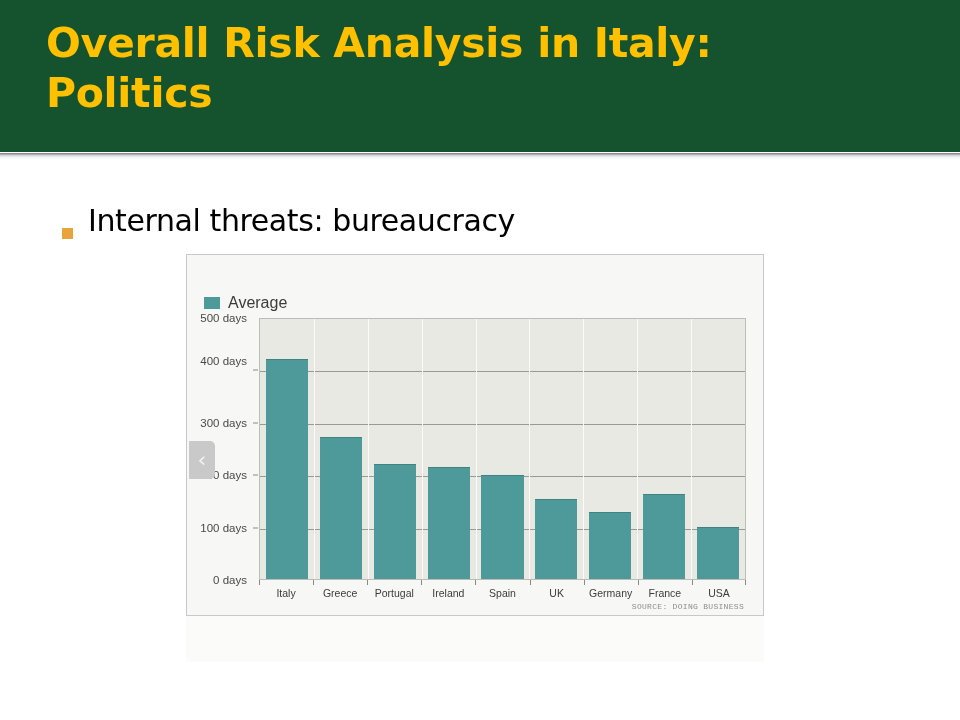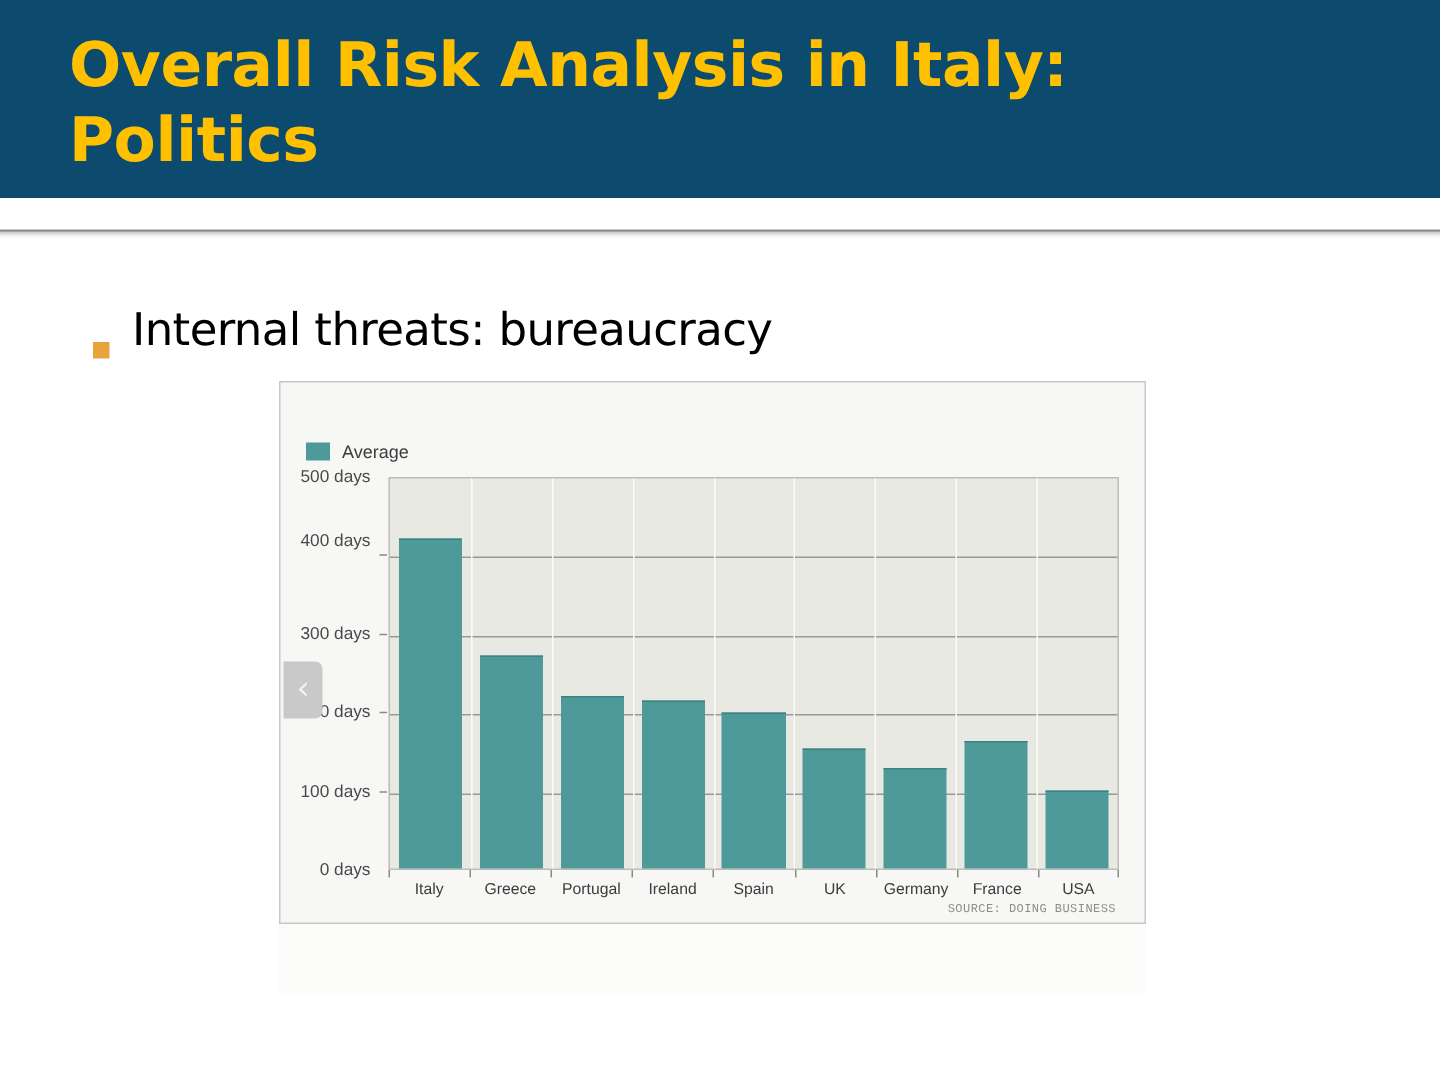--- a/index.html
+++ b/index.html
@@ -13,22 +13,22 @@
     font-family: "Liberation Sans", sans-serif;
     overflow: hidden;
     position: relative;
   }
 
   
   .title-band {
     position: absolute;
     left: 0; top: 0;
     width: 960px;
-    height: 132px;
-    background: #0c4a6e;
+    height: 152px;
+    background: #14532d;
   }
   .slide-title {
     position: absolute;
     left: 46px;
     top: 18px;
     width: 860px;
     color: #FFC000;
     font-family: "DejaVu Sans", sans-serif;
     font-weight: bold;
     font-size: 41px;
@@ -106,21 +106,21 @@
     align-items: center;
   }
   .legend-swatch {
     width: 16px;
     height: 12px;
     background: #4e9a9a;
     margin-right: 8px;
   }
   .legend-label {
     font-family: "Liberation Sans", sans-serif;
-    font-size: 12px;
+    font-size: 16px;
     color: #3c3c3c;
   }
 
   
   .plot {
     position: absolute;
     left: 72px;
     top: 63px;
     width: 487px;
     height: 262px;

